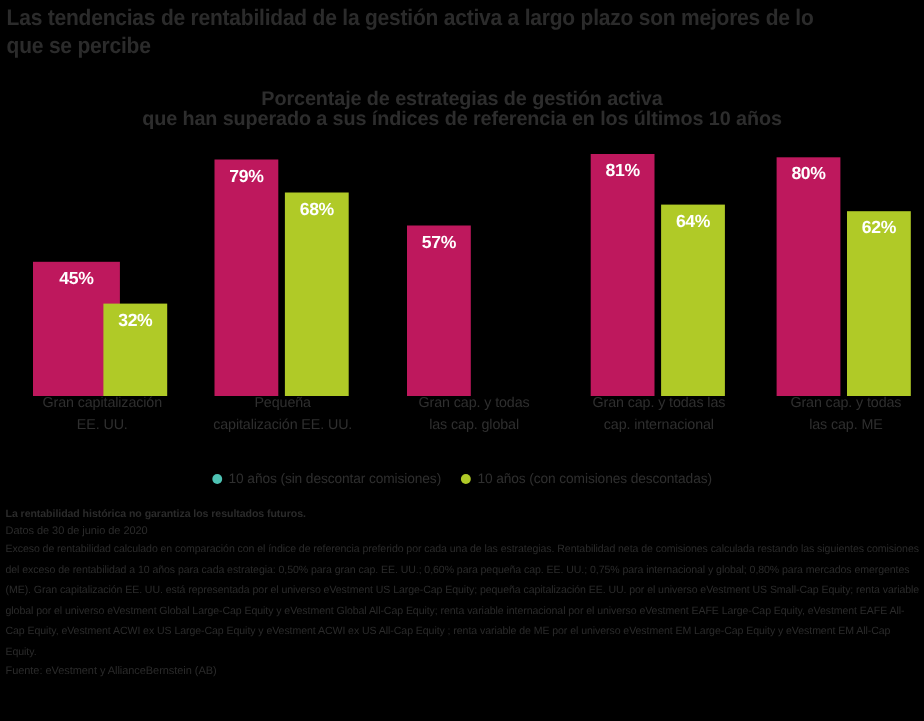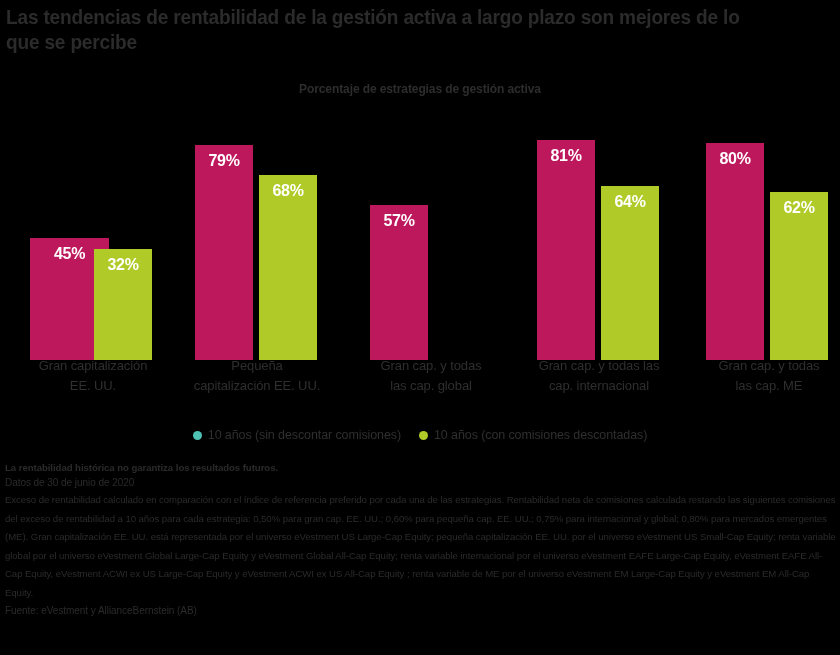--- a/index.html
+++ b/index.html
@@ -31,21 +31,21 @@
   }
 
   
   .subtitle {
     position: absolute;
     left: 0;
     top: 80px;
     width: 840px;
     text-align: center;
     color: #2d2d2d;
-    font-size: 12px;
+    font-size: 18px;
     font-weight: bold;
     line-height: 19px;
     letter-spacing: -0.1px;
   }
 
   
   .plot {
     position: absolute;
     left: 0;
     top: 120px;
@@ -148,29 +148,30 @@
     margin-top: 1px;
   }
 </style>
 </head>
 <body>
 
 <div class="title">Las tendencias de rentabilidad de la gestión activa a largo plazo son mejores de lo que se percibe</div>
 
 <div class="subtitle">
   <div>Porcentaje de estrategias de gestión activa</div>
+  <div>que han superado a sus índices de referencia en los últimos 10 años</div>
 </div>
 
 <div class="plot">
 
   <div class="group" style="left:30px; width:122px;">
     <div class="bar teal" style="left:0px; height:122px;padding-left:21px;">
       <span class="bar-label">45%</span>
     </div>
-    <div class="bar green" style="left:64px; height:111px;">
+    <div class="bar green" style="left:64px; height:84px;">
       <span class="bar-label">32%</span>
     </div>
   </div>
 
   <div class="group" style="left:195px; width:122px;">
     <div class="bar teal" style="left:0px; height:215px;">
       <span class="bar-label">79%</span>
     </div>
     <div class="bar green" style="left:64px; height:185px;">
       <span class="bar-label">68%</span>

